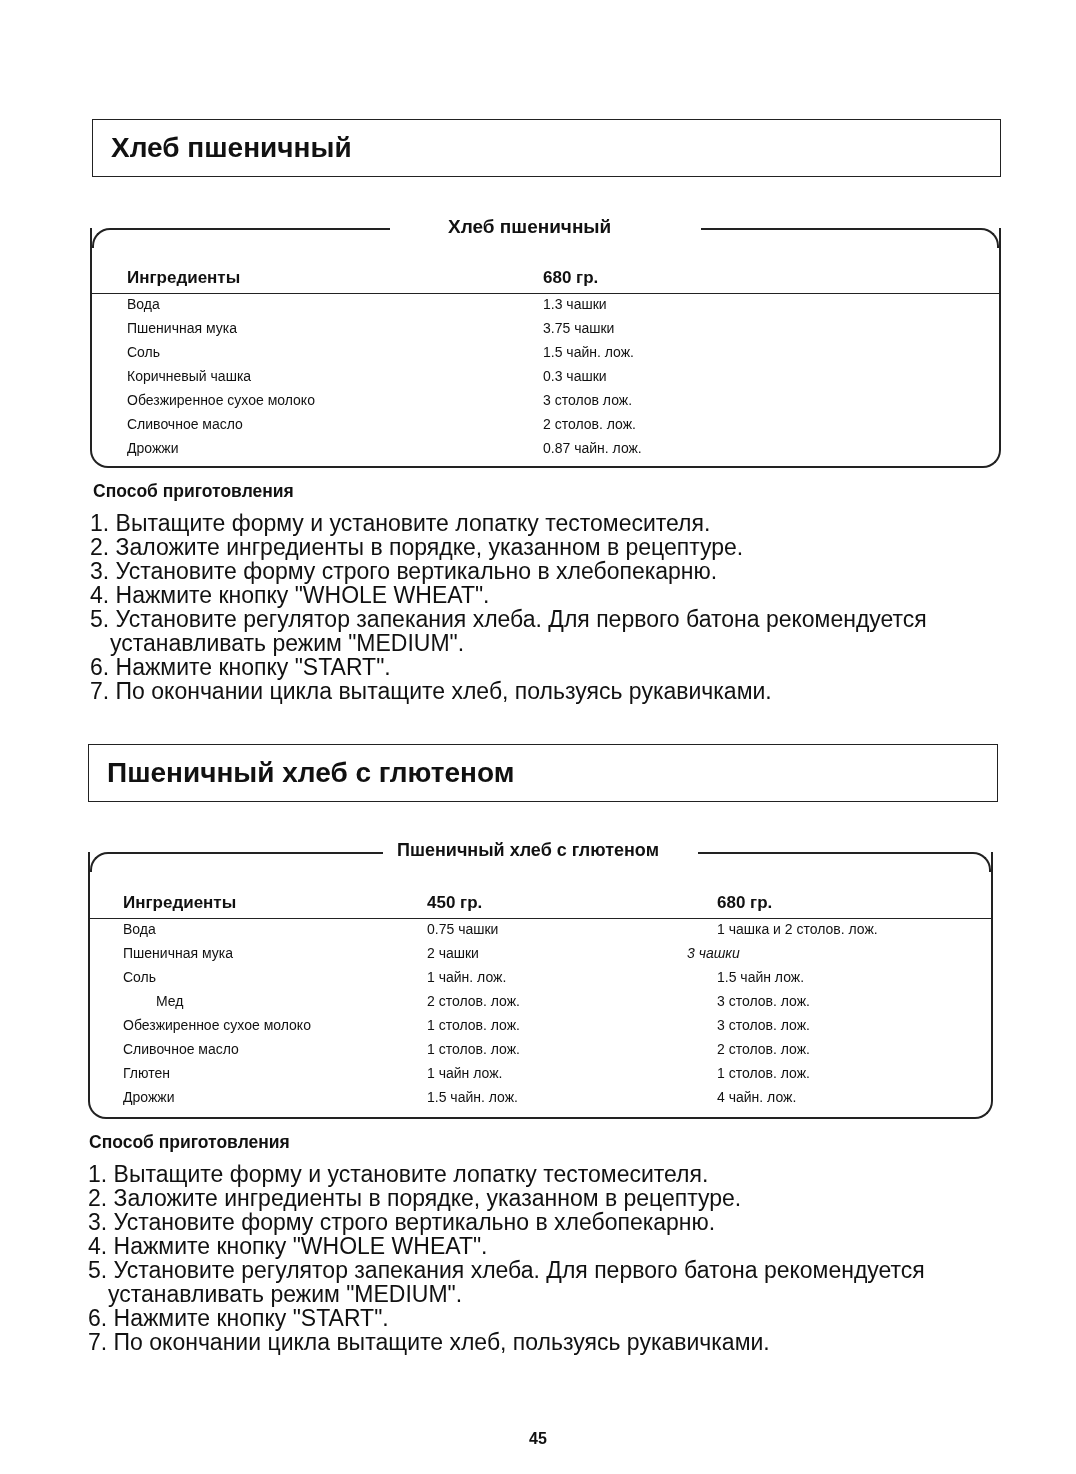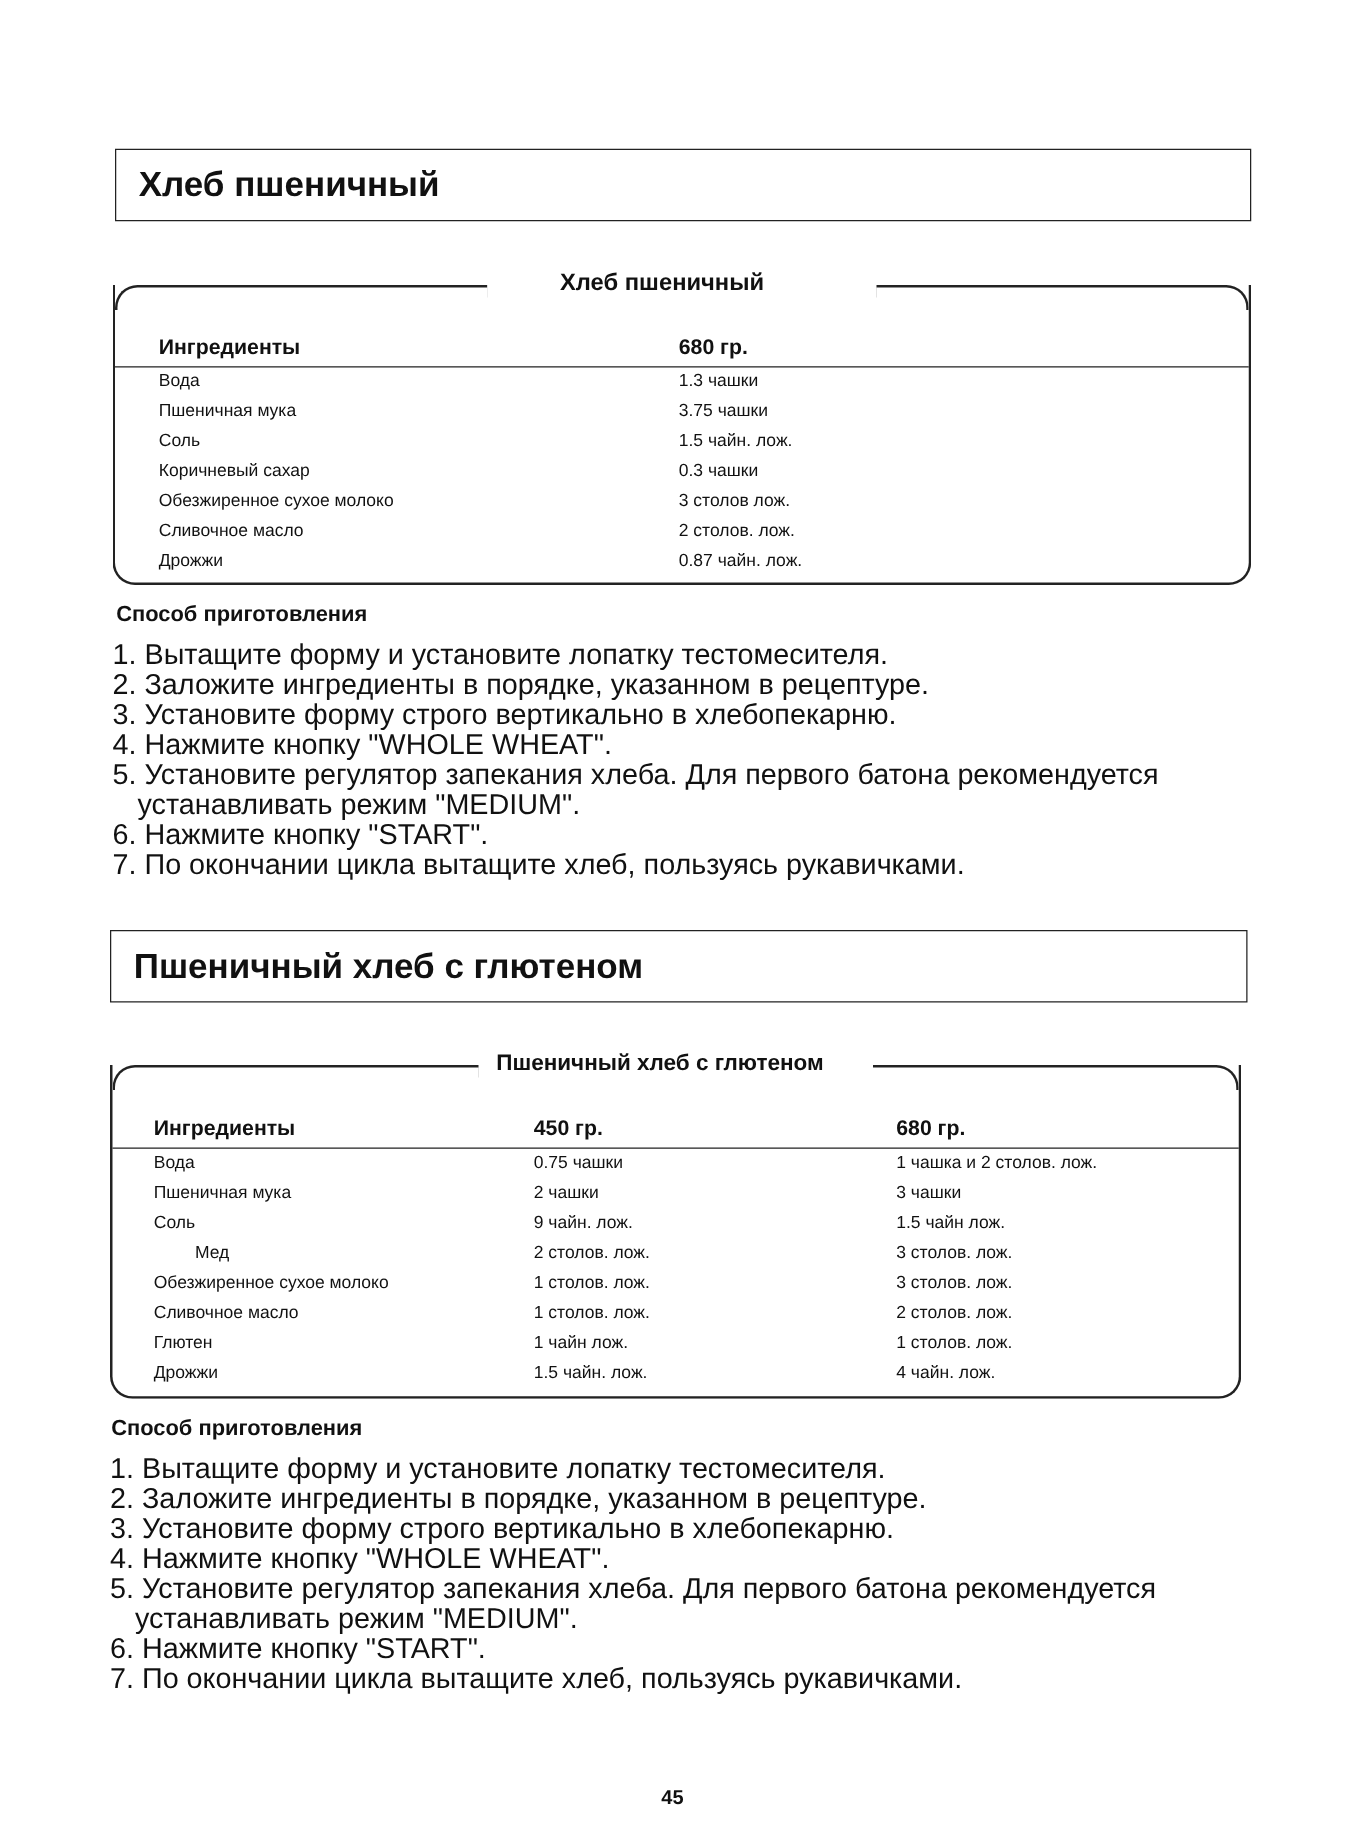--- a/index.html
+++ b/index.html
@@ -40,21 +40,21 @@
     </div>
   <div class="row" style="top:92px;">
       <span style="left:35px;">Пшеничная мука</span>
       <span style="left:451px;">3.75 чашки</span>
     </div>
   <div class="row" style="top:116px;">
       <span style="left:35px;">Соль</span>
       <span style="left:451px;">1.5 чайн. лож.</span>
     </div>
   <div class="row" style="top:140px;">
-      <span style="left:35px;">Коричневый сахар</span>
+      <span style="left:35px;">Коричневый чашка</span>
       <span style="left:451px;">0.3 чашки</span>
     </div>
   <div class="row" style="top:164px;">
       <span style="left:35px;">Обезжиренное сухое молоко</span>
       <span style="left:451px;">3 столов  лож.</span>
     </div>
   <div class="row" style="top:188px;">
       <span style="left:35px;">Сливочное масло</span>
       <span style="left:451px;">2 столов. лож.</span>
     </div>
@@ -88,25 +88,25 @@
   <div class="hdr" style="left:627px; top:41px;">680 гр.</div>
   <div class="hdr-line" style="top:66px;"></div>
   <div class="row" style="top:69px;">
       <span style="left:33px;">Вода</span>
       <span style="left:337px;">0.75 чашки</span>
       <span style="left:627px;">1 чашка и 2 столов. лож.</span>
     </div>
   <div class="row" style="top:93px;">
       <span style="left:33px;">Пшеничная мука</span>
       <span style="left:337px;">2 чашки</span>
-      <span style="left:627px;">3 чашки</span>
+      <span style="left:597px;font-style:italic;">3 чашки</span>
     </div>
   <div class="row" style="top:117px;">
       <span style="left:33px;">Соль</span>
-      <span style="left:337px;">9 чайн. лож.</span>
+      <span style="left:337px;">1 чайн. лож.</span>
       <span style="left:627px;">1.5 чайн лож.</span>
     </div>
   <div class="row" style="top:141px;">
       <span style="left:33px;margin-left:33px;">Мед</span>
       <span style="left:337px;">2 столов. лож.</span>
       <span style="left:627px;">3 столов. лож.</span>
     </div>
   <div class="row" style="top:165px;">
       <span style="left:33px;">Обезжиренное сухое молоко</span>
       <span style="left:337px;">1 столов. лож.</span>

